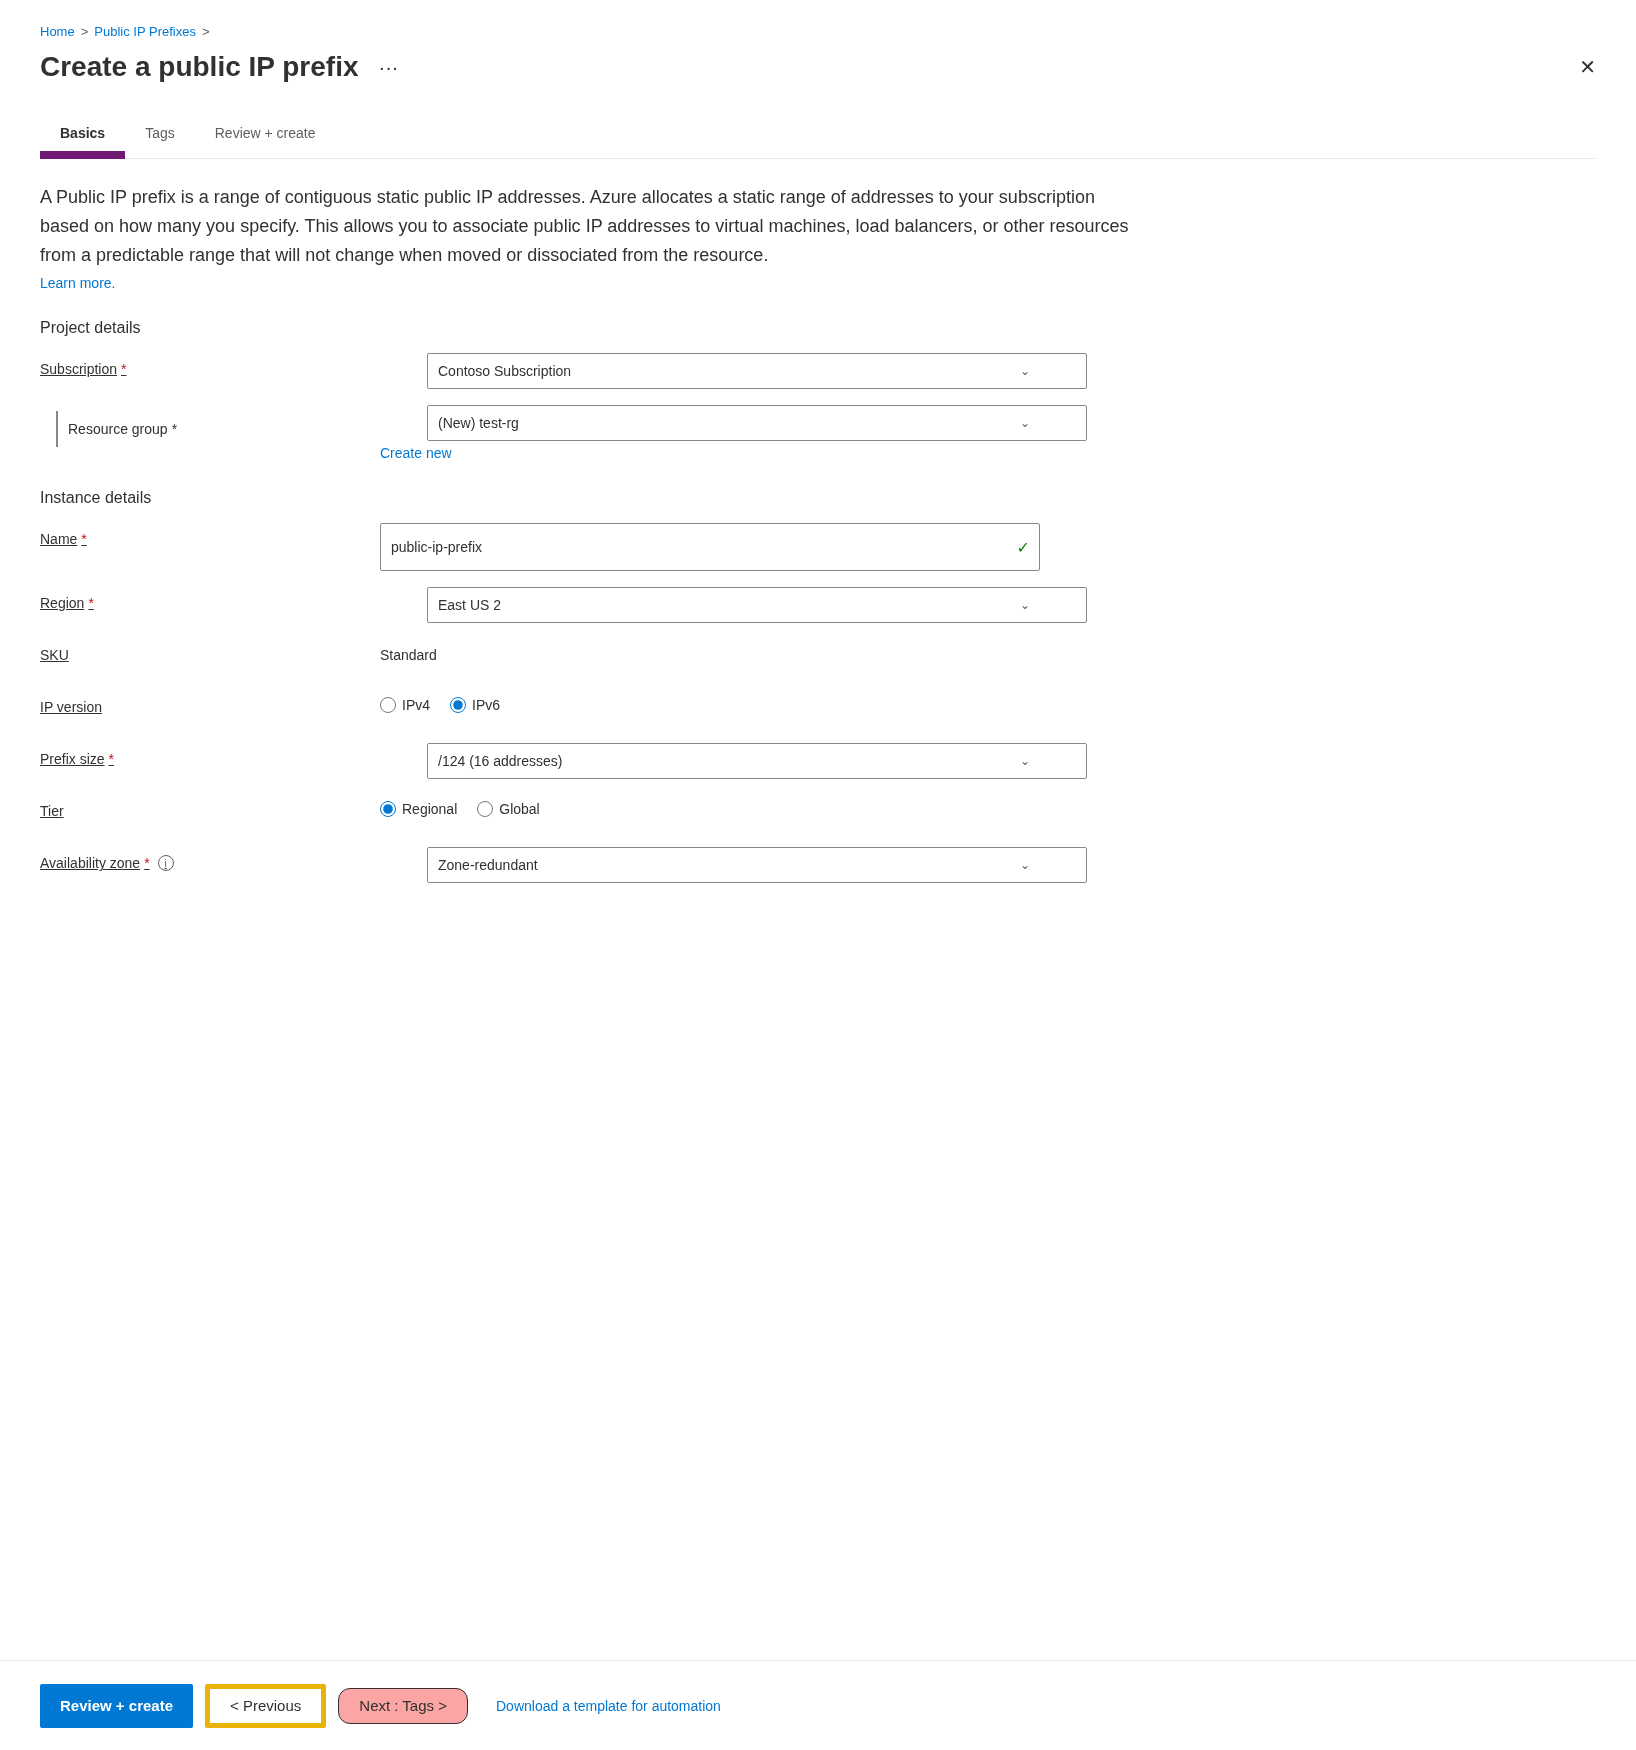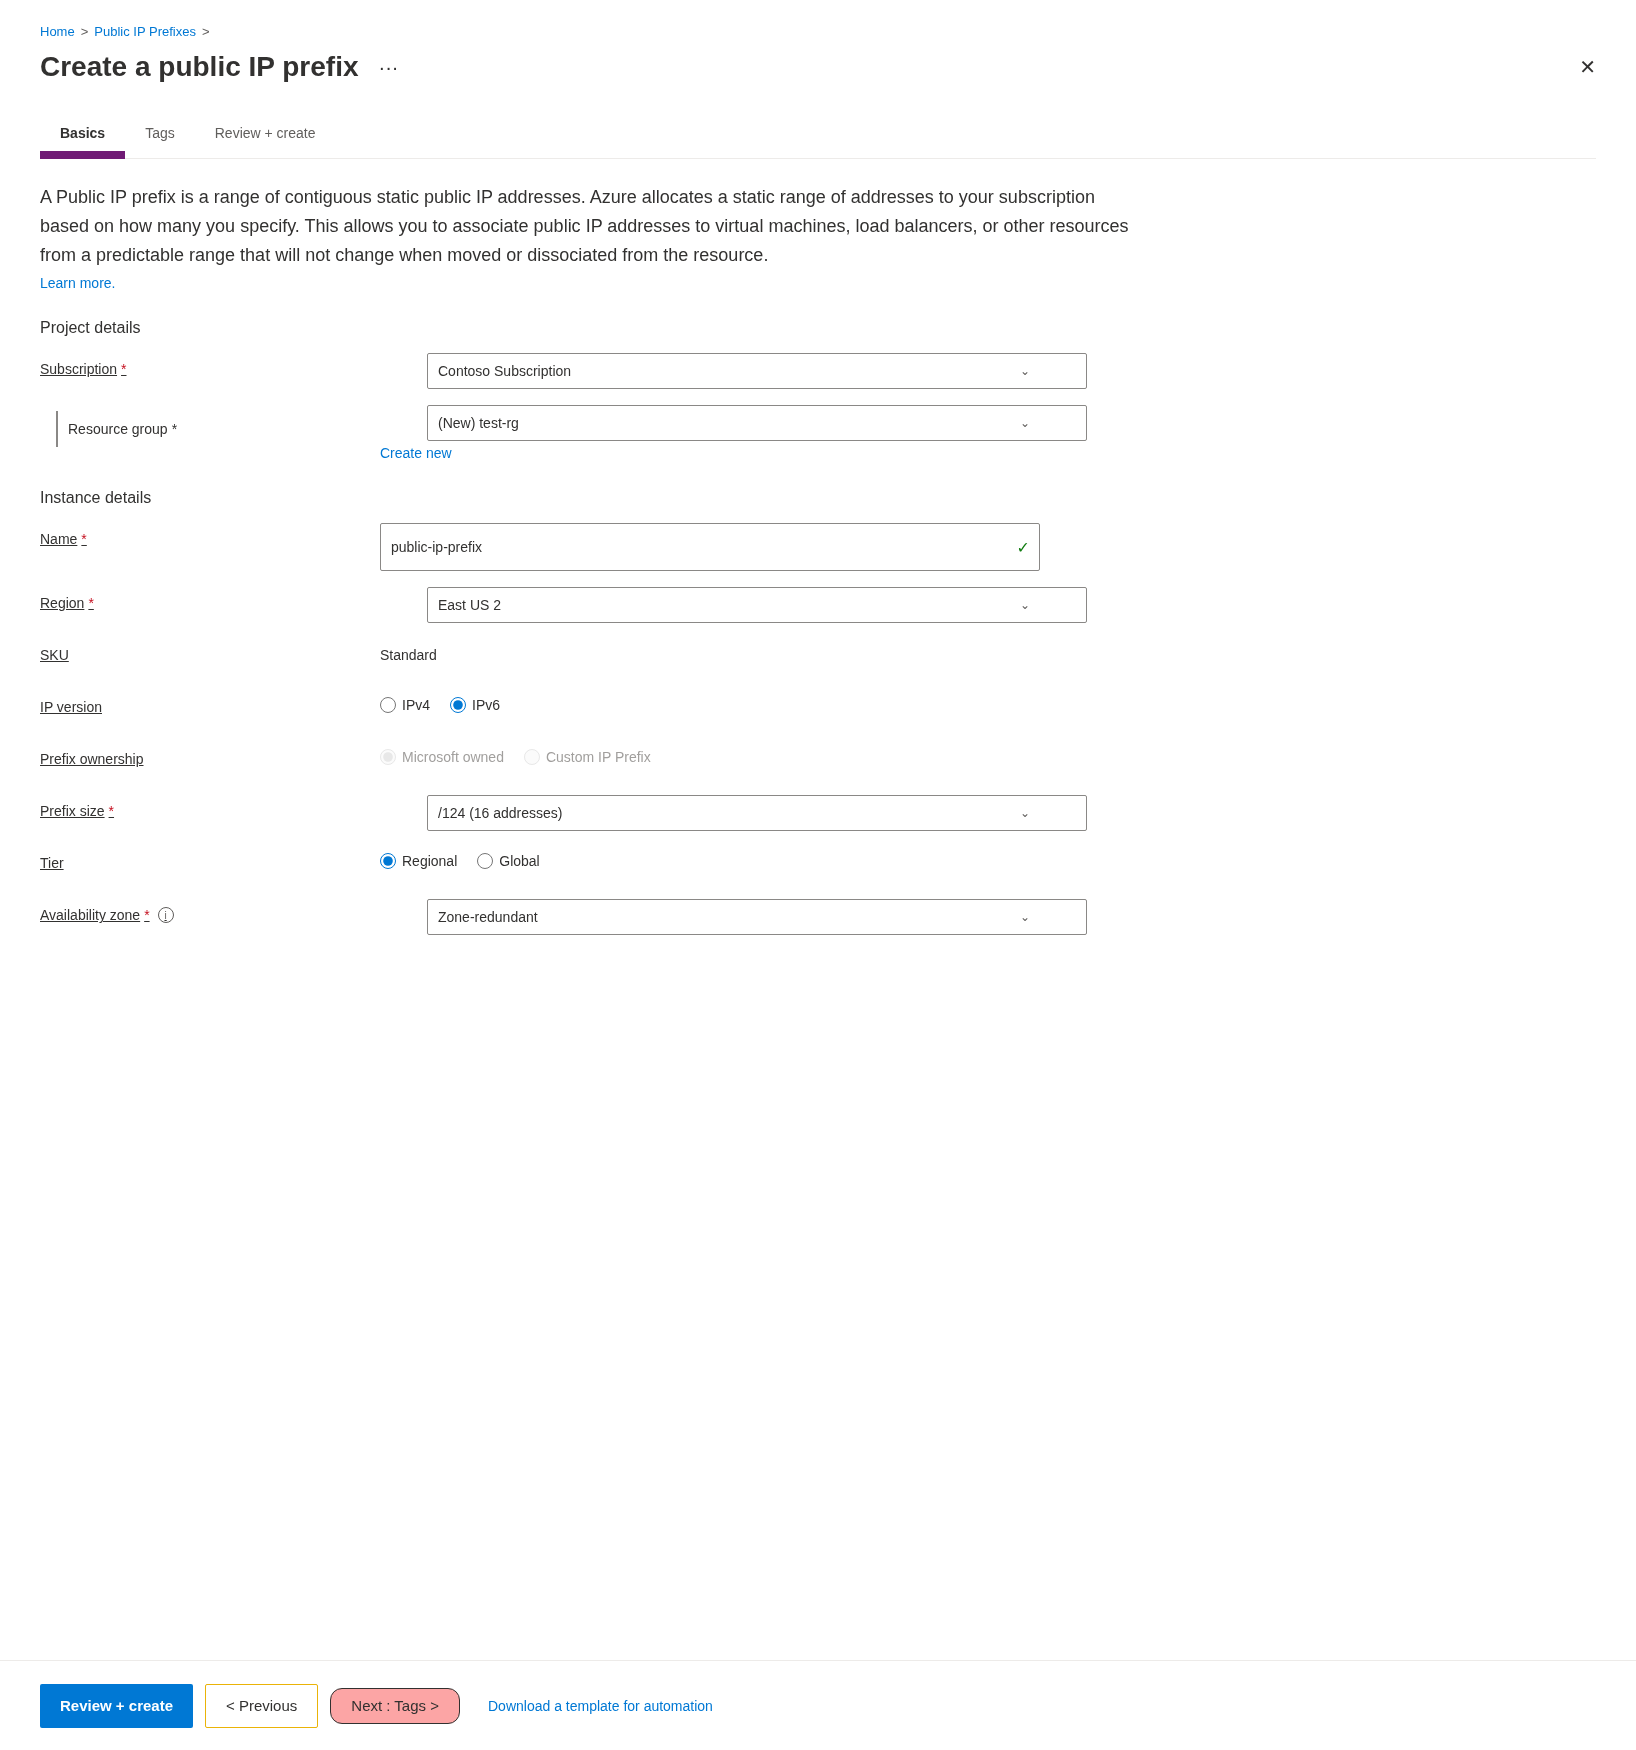--- a/index.html
+++ b/index.html
@@ -286,21 +286,21 @@
       border-radius: 2px;
       padding: 0 20px;
       height: 44px;
       font-size: 15px;
       font-weight: 600;
       cursor: pointer;
     }
     .btn-secondary {
       background: #fff;
       color: #323130;
-      border: 1px solid #eab308;
+      border: 5px solid #eab308;
       border-radius: 2px;
       padding: 0 20px;
       height: 44px;
       font-size: 15px;
       cursor: pointer;
     }
     .btn-outline {
       background: #fca5a5;
       color: #323130;
       border: 1px solid #323130;
@@ -446,37 +446,20 @@
         </label>
         <label class="radio-option">
           <input type="radio" name="ipVersion" checked="" style="">
           <span>IPv6</span>
         </label>
       </div>
     </div>
   </div>
 
   
-  <div class="form-row">
-    <div class="form-label">
-      <span>Prefix ownership</span>
-    </div>
-    <div class="form-control-area">
-      <div class="radio-group">
-        <label class="radio-option disabled">
-          <input type="radio" name="prefixOwnership" checked="" disabled="" style="">
-          <span>Microsoft owned</span>
-        </label>
-        <label class="radio-option disabled">
-          <input type="radio" name="prefixOwnership" disabled="" style="">
-          <span>Custom IP Prefix</span>
-        </label>
-      </div>
-    </div>
-  </div>
 
   
   <div class="form-row">
     <div class="form-label">
       <span>Prefix size</span>
       <span class="required">*</span>
     </div>
     <div class="form-control-area">
       <div class="select-wrapper">
         <select>

